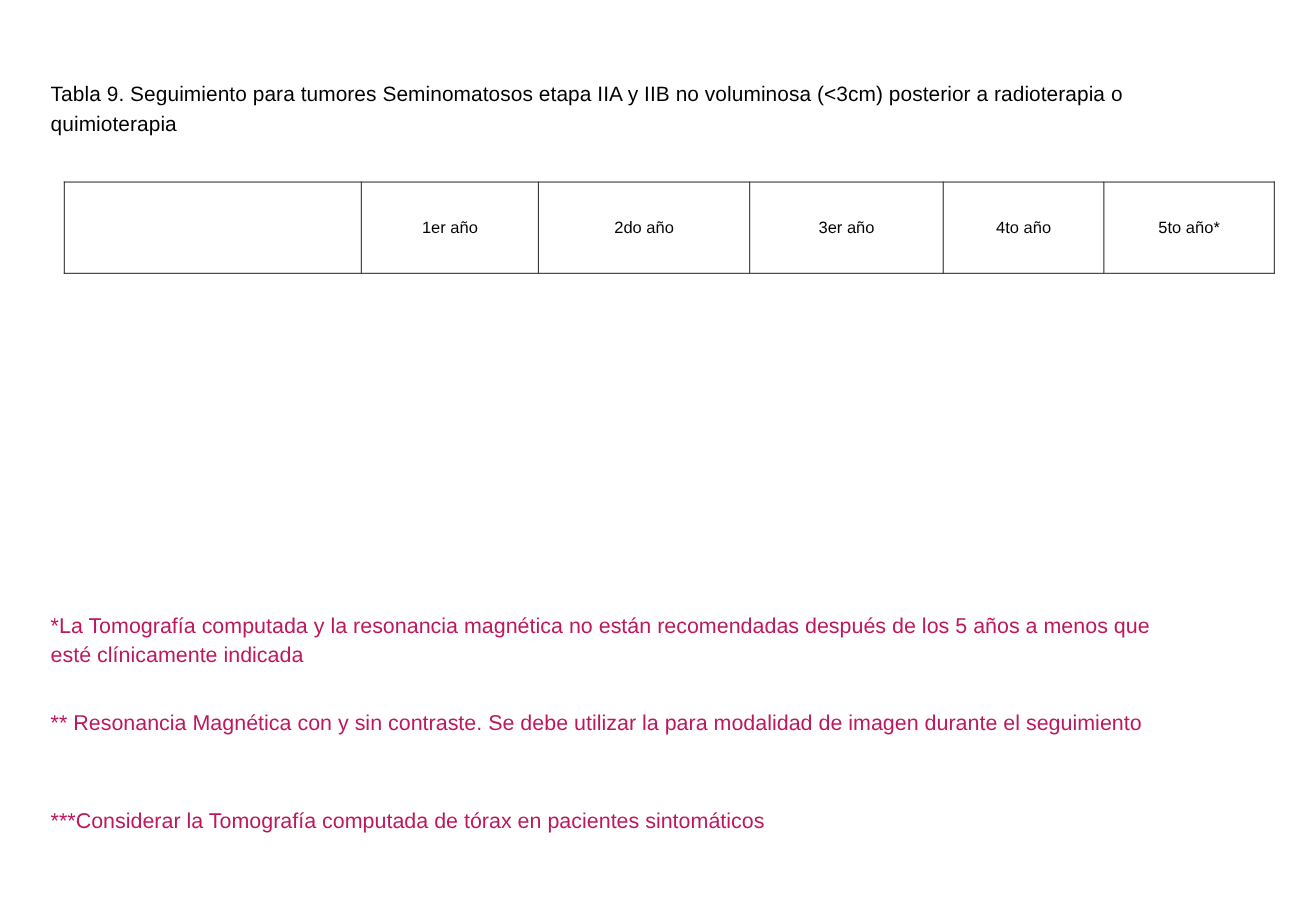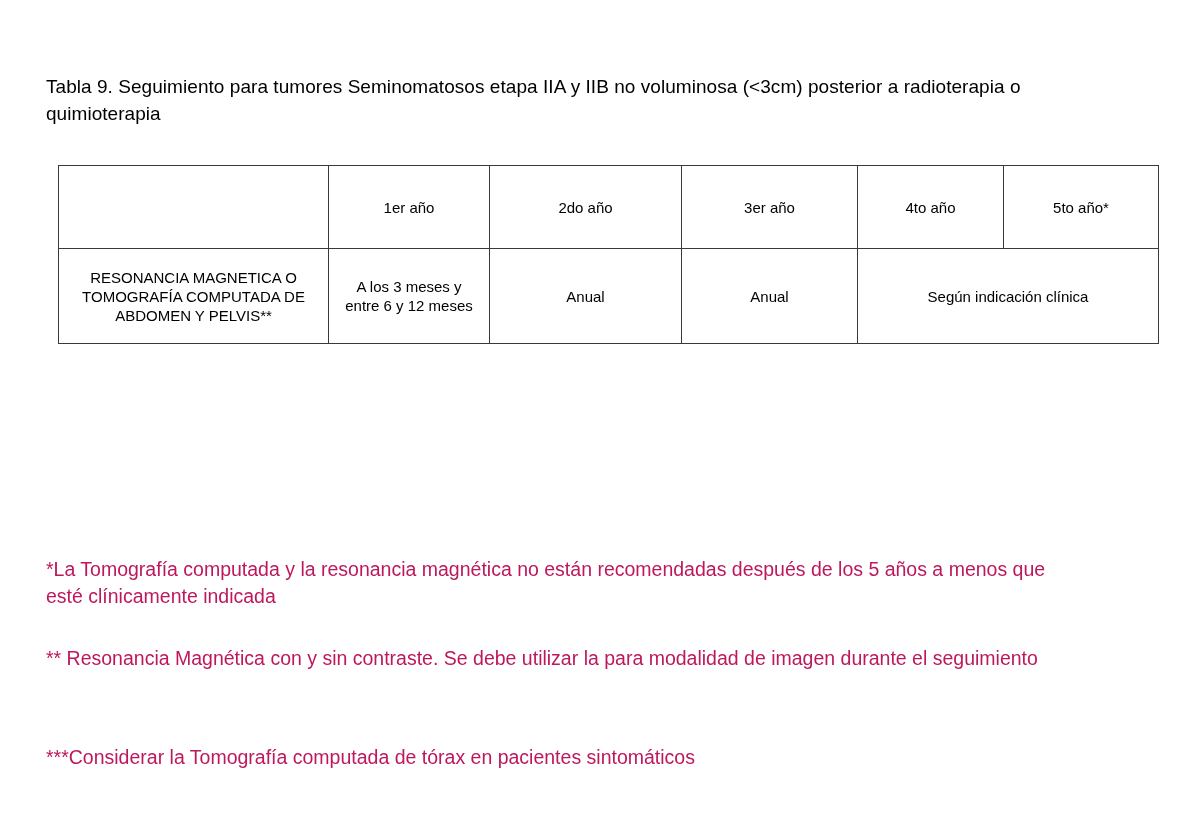--- a/index.html
+++ b/index.html
@@ -76,21 +76,21 @@
   
   .footnote {
     position: absolute;
     left: 46px;
     font-size: 19.5px;
     line-height: 27px;
     color: #be185d;
   }
   #footnote-1 { top: 556px; width: 1010px; }
   #footnote-2 { top: 645px; width: 1005px; text-align: justify; }
-  #footnote-3 { top: 734px; width: 1040px; margin-top: 10px; }
+  #footnote-3 { top: 734px; width: 1040px; }
 </style>
 </head>
 <body>
 
 <div class="page">
 
   <div id="table-title">Tabla 9. Seguimiento para tumores Seminomatosos etapa IIA y IIB no voluminosa (&lt;3cm) posterior a radioterapia o quimioterapia</div>
 
   <table id="followup-table">
     <colgroup>
@@ -105,27 +105,20 @@
       <tr class="header-row">
         <td class="blank-head"></td>
         <td>1er año</td>
         <td>2do año</td>
         <td>3er año</td>
         <td>4to año</td>
         <td>5to año*</td>
       </tr>
 
 
-      <tr class="row-2">
-        <td class="rowlabel">RESONANCIA MAGNETICA O TOMOGRAFÍA COMPUTADA DE ABDOMEN Y PELVIS**</td>
-        <td>A los 3 meses y entre 6 y 12 meses</td>
-        <td>Anual</td>
-        <td>Anual</td>
-        <td colspan="2">Según indicación clínica</td>
-      </tr>
 
     </tbody>
   </table>
 
   <div class="footnote" id="footnote-1">*La Tomografía computada y la resonancia magnética no están recomendadas después de los 5 años a menos que esté clínicamente indicada</div>
 
   <div class="footnote" id="footnote-2">** Resonancia Magnética con y sin contraste. Se debe utilizar la para modalidad de imagen durante el seguimiento</div>
 
   <div class="footnote" id="footnote-3">***Considerar la Tomografía computada de tórax en pacientes sintomáticos</div>
 

